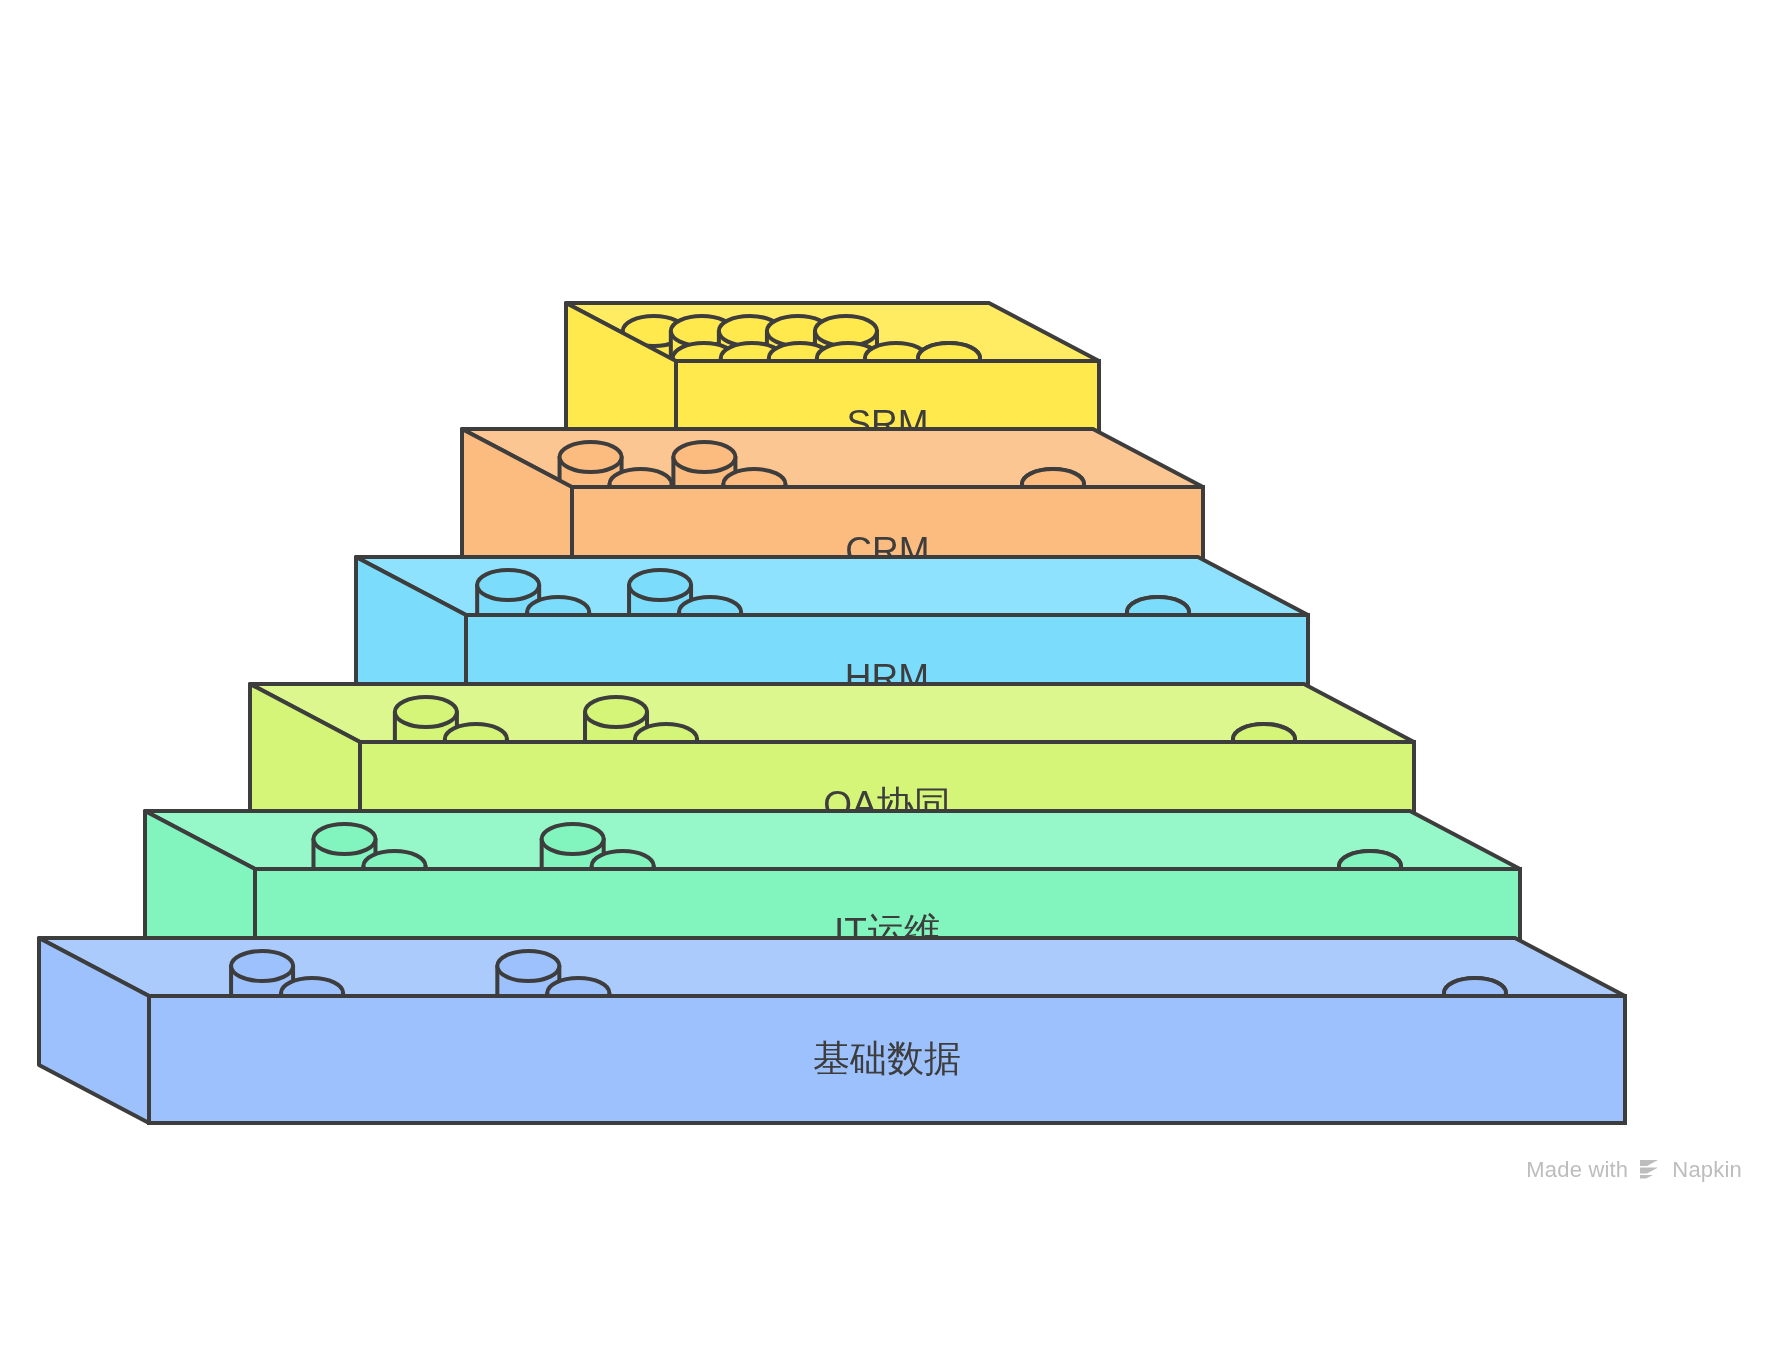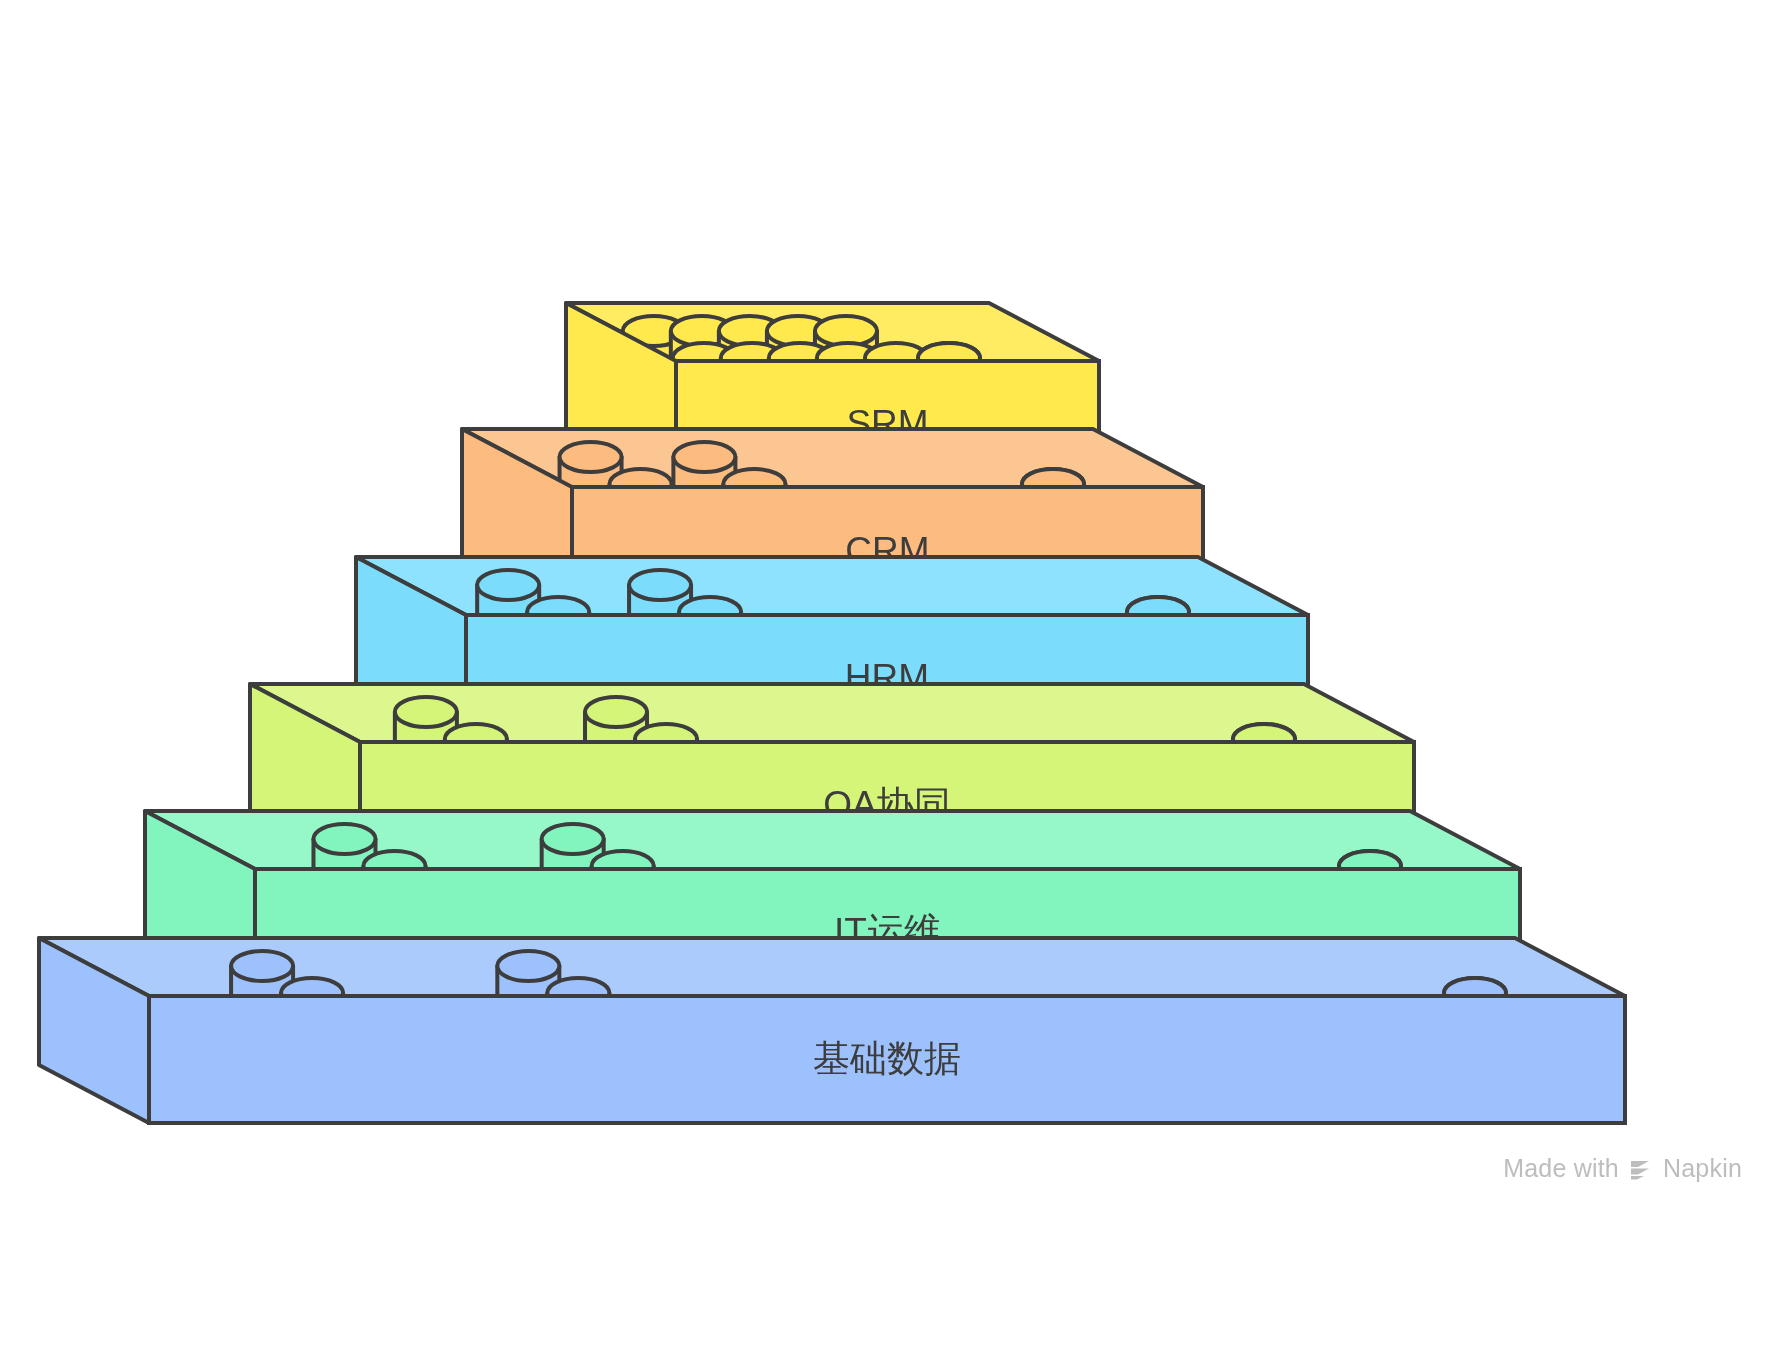--- a/index.html
+++ b/index.html
@@ -30,24 +30,23 @@
     font-size: 37px;
     fill: #3d3d3d;
     text-anchor: middle;
     dominant-baseline: middle;
   }
   .watermark {
     position: absolute;
     right: 34px;
     bottom: 28px;
     display: flex;
-    align-items: center;
     gap: 9px;
     color: #bdbdbd;
-    font-size: 25px;
+    font-size: 22px;
     font-family: "Liberation Sans", "DejaVu Sans", sans-serif;
     letter-spacing: 0.2px;
     user-select: none;
   }
   .watermark .wm-text { color: #bdbdbd; }
   .wm-logo { display: inline-block; line-height: 0; }
 </style>
 </head>
 <body>
 

